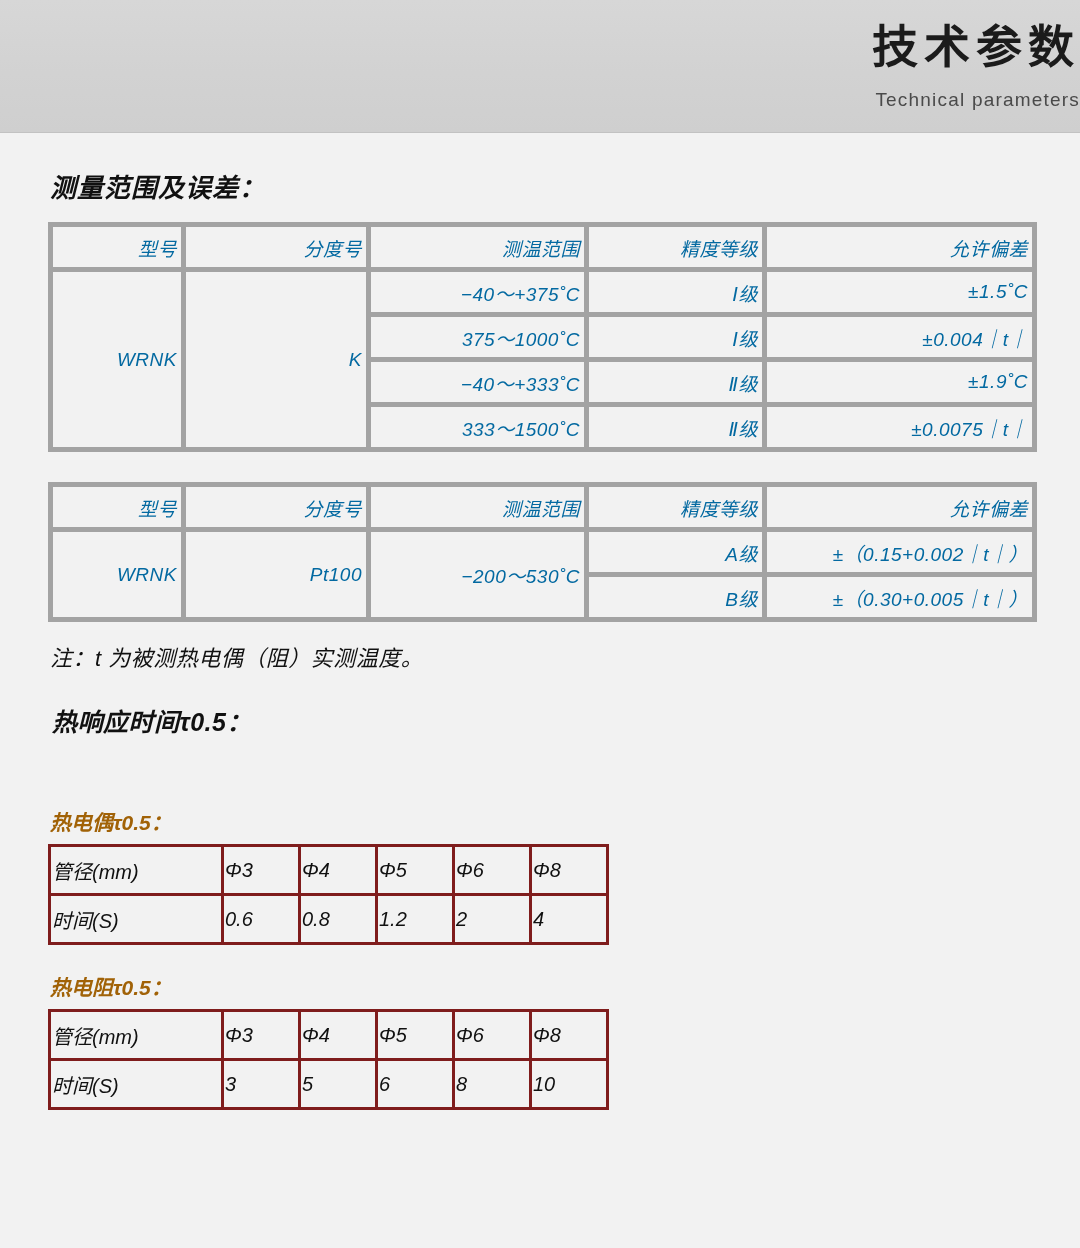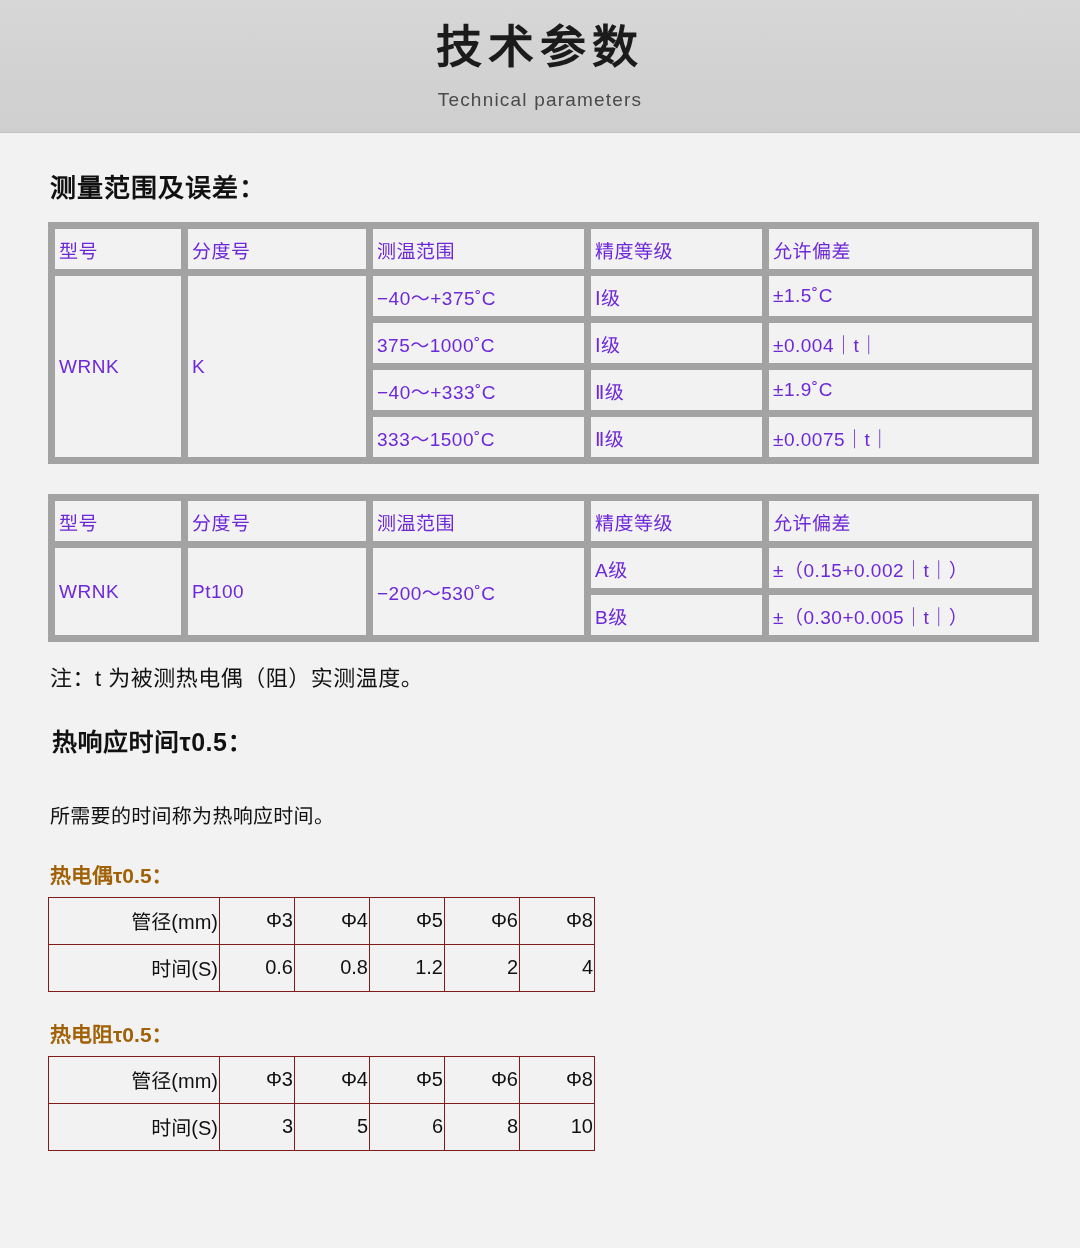--- a/index.html
+++ b/index.html
@@ -21,41 +21,42 @@
     background: #f2f2f2;
   }
 
   
   .banner {
     height: 132px;
     background: linear-gradient(to bottom, #d7d7d7 0%, #d2d2d2 55%, #cfcfcf 100%);
     border-bottom: 1px solid #c2c2c2;
     display: flex;
     flex-direction: column;
-    align-items: center;
+    align-items: flex-end;
     justify-content: center;
   }
   .banner-title {
     font-size: 46px;
     font-weight: bold;
     letter-spacing: 6px;
     color: #1b1b1b;
     line-height: 1.15;
   }
   .banner-sub {
     margin-top: 16px;
     font-size: 19px;
     letter-spacing: 1.2px;
     color: #4a4a4a;
     font-family: "Liberation Sans", "DejaVu Sans", sans-serif;
   }
 
   
   .content {
     padding: 34px 48px 0 48px;
+    font-style: italic;
   }
   h2.section-title {
     font-size: 26px;
     font-weight: bold;
     margin: 0 0 18px 2px;
     letter-spacing: 1px;
     color: #111;
   }
   h3.sub-title {
     font-size: 25px;
@@ -71,27 +72,27 @@
     color: #a16207;
   }
 
   table.spec {
     border-collapse: collapse;
     width: 984px;
     table-layout: fixed;
     background: transparent;
   }
   table.spec td, table.spec th {
-    border: 7px solid #a3a3a3;
-    text-align: left;
+    border: 5px solid #a3a3a3;
+    text-align: right;
     font-size: 19px;
     font-weight: normal;
     height: 40px;
     padding: 0 4px;
-    color: #6d28d9;
+    color: #0369a1;
     letter-spacing: 0.5px;
   }
   table.spec th {
     font-size: 19px;
   }
   .t1 col.c1 { width: 133px; }
   .t1 col.c2 { width: 185px; }
   .t1 col.c3 { width: 218px; }
   .t1 col.c4 { width: 178px; }
   .t1 col.c5 { width: 270px; }
@@ -109,22 +110,22 @@
     margin: 4px 0 0 2px;
     letter-spacing: 0.3px;
   }
   p.para .indent { display: inline-block; width: 58px; }
 
   table.mini {
     border-collapse: collapse;
     table-layout: fixed;
   }
   table.mini td {
-    border: 1px solid #7f1d1d;
-    text-align: right;
+    border: 3px solid #7f1d1d;
+    text-align: left;
     font-size: 20px;
     height: 44px;
     color: #111;
   }
   table.mini td.label {
     width: 168px;
     font-size: 20px;
   }
   table.mini td.v { width: 72px; }
 </style>
@@ -214,21 +215,20 @@
         </tr>
       </tbody>
     </table>
 
     <p class="note">注：t 为被测热电偶（阻）实测温度。</p>
 
     <h3 class="sub-title">热响应时间τ0.5：</h3>
 
     <p class="para">
       <span class="indent"></span><br>
-      <span>所需要的时间称为热响应时间。</span>
     </p>
 
     <h4 class="small-title">热电偶τ0.5：</h4>
 
     <table class="mini">
       <tbody>
         <tr>
           <td class="label">管径(mm)</td>
           <td class="v">Φ3</td>
           <td class="v">Φ4</td>

